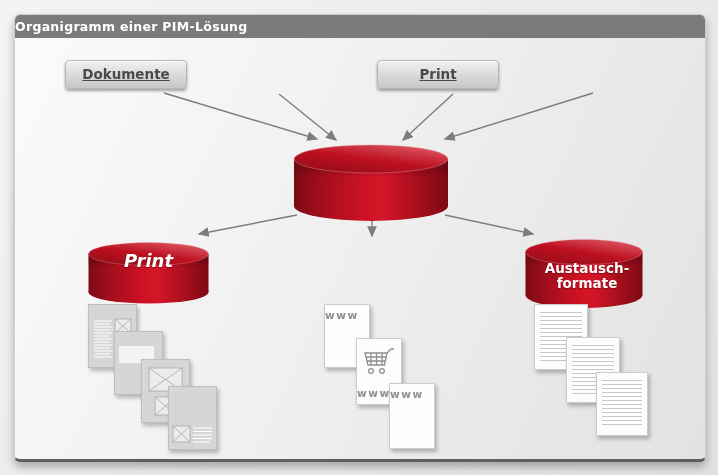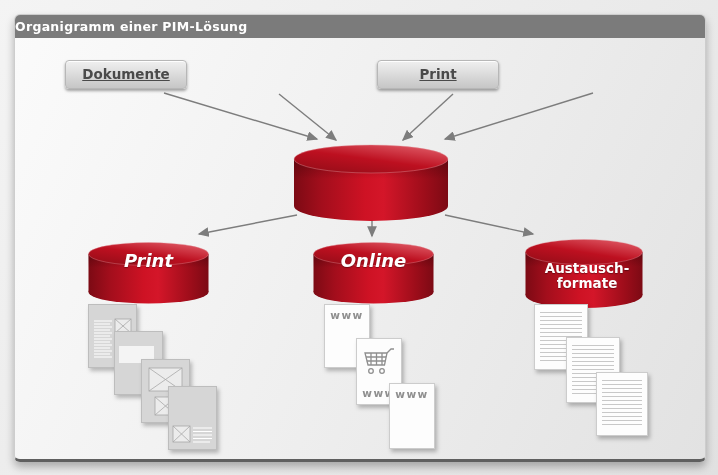--- a/index.html
+++ b/index.html
@@ -40,21 +40,21 @@
   .cyl-pim .cyl-label{top:31px;font-size:21px;letter-spacing:1px;}
   .cyl-print{left:73px;top:227px;width:121px;height:62px;}
   .cyl-online{left:298px;top:227px;width:121px;height:62px;}
   .cyl-print .cyl-label,.cyl-online .cyl-label{top:8px;font-size:18px;font-style:italic;}
   .cyl-exchange{left:510px;top:224px;width:124px;height:70px;}
   .cyl-exchange .cyl-label{top:22px;font-size:13.5px;line-height:15px;}
   .page{position:absolute;box-shadow:2px 3px 4px rgba(0,0,0,.25);}
   .page-gray{width:47px;height:62px;background:#d6d6d6;border:1px solid #bdbdbd;}
   .page-white{background:#fdfdfd;border:1px solid #cccccc;}
   .www{
-    display:block;text-align:center;color:#8f8f8f;font-weight:bold;
+    display:block;text-align:left;color:#8f8f8f;font-weight:bold;
     font-size:10.5px;letter-spacing:1.5px;margin-top:4px;
   }
   .www-bottom{position:absolute;left:0;right:0;bottom:5px;margin:0;}
   .cart{display:block;margin:7px auto 0;}
   .ruling{
     position:absolute;left:5px;right:5px;top:7px;bottom:7px;
     background:repeating-linear-gradient(to bottom,#c8c8c8 0,#c8c8c8 1px,transparent 1px,transparent 4px);
   }
 </style>
 </head>
@@ -124,29 +124,20 @@
   <div class="cyl cyl-print">
     <svg width="121" height="62" viewBox="0 0 121 62">
       <rect x="0.5" y="12" width="120" height="38" fill="url(#cylBody)"></rect>
       <ellipse cx="60.5" cy="50" rx="60" ry="11.5" fill="url(#cylBody)"></ellipse>
       <rect x="0.5" y="12" width="120" height="14" fill="url(#cylShade)"></rect>
       <ellipse cx="60.5" cy="12" rx="60" ry="11.5" fill="url(#cylTop)" stroke="#e2959c" stroke-width="0.6" stroke-opacity="0.6"></ellipse>
     </svg>
     <div class="cyl-label">Print</div>
   </div>
 
-  <div class="cyl cyl-online">
-    <svg width="121" height="62" viewBox="0 0 121 62">
-      <rect x="0.5" y="12" width="120" height="38" fill="url(#cylBody)"></rect>
-      <ellipse cx="60.5" cy="50" rx="60" ry="11.5" fill="url(#cylBody)"></ellipse>
-      <rect x="0.5" y="12" width="120" height="14" fill="url(#cylShade)"></rect>
-      <ellipse cx="60.5" cy="12" rx="60" ry="11.5" fill="url(#cylTop)" stroke="#e2959c" stroke-width="0.6" stroke-opacity="0.6"></ellipse>
-    </svg>
-    <div class="cyl-label">Online</div>
-  </div>
 
   <div class="cyl cyl-exchange">
     <svg width="118" height="70" viewBox="0 0 118 70">
       <rect x="0.5" y="13" width="117" height="43" fill="url(#cylBody)"></rect>
       <ellipse cx="59" cy="56" rx="58.5" ry="13" fill="url(#cylBody)"></ellipse>
       <rect x="0.5" y="13" width="117" height="15" fill="url(#cylShade)"></rect>
       <ellipse cx="59" cy="13" rx="58.5" ry="12.5" fill="url(#cylTop)" stroke="#e2959c" stroke-width="0.6" stroke-opacity="0.6"></ellipse>
     </svg>
     <div class="cyl-label">
       <span>Austausch-</span><br>

